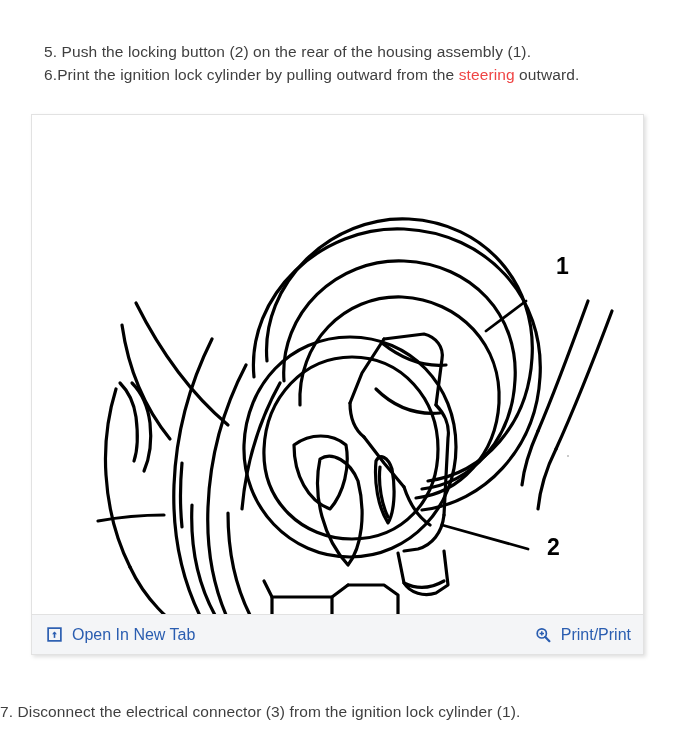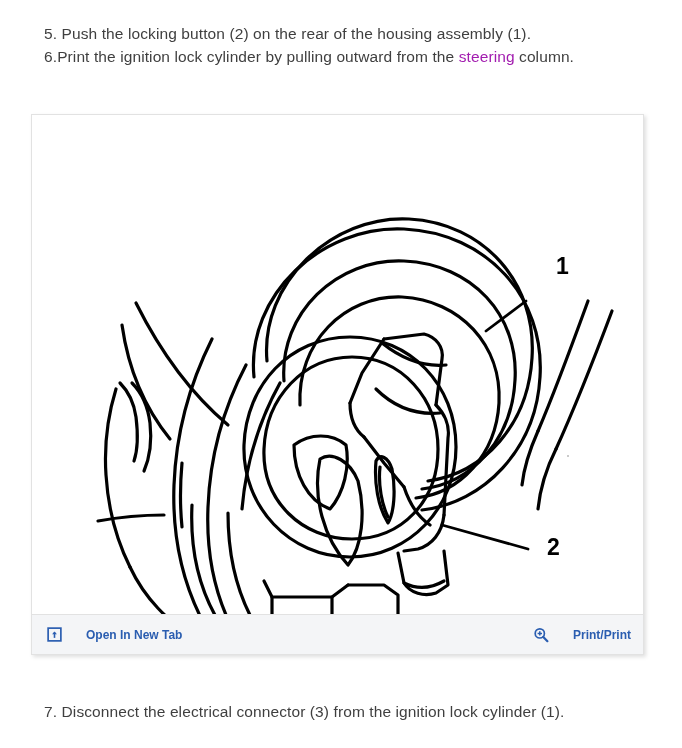--- a/index.html
+++ b/index.html
@@ -9,34 +9,34 @@
   }
   body {
     width: 682px;
     height: 748px;
     font-family: "Liberation Sans", sans-serif;
     color: #3a3a3a;
     position: relative;
     overflow: hidden;
   }
   .steps-top {
-    padding: 22px 20px 0 44px;
+    padding: 40px 20px 0 44px;
   }
   .step-line {
     font-size: 15.5px;
     line-height: 23px;
     color: #3f3f3f;
     white-space: nowrap;
     letter-spacing: 0.1px;
   }
   .step-line .num {
     color: #3f3f3f;
   }
   a.inline-link {
-    color: #a21caf;
+    color: #ef4444;
     text-decoration: none;
   }
   .figure-panel {
     position: absolute;
     left: 31px;
     top: 114px;
     width: 613px;
     height: 541px;
     background: #ffffff;
     border: 1px solid #e2e2e2;
@@ -65,61 +65,59 @@
     border-top: 1px solid #e2e2e2;
     display: flex;
     align-items: center;
     justify-content: space-between;
     padding: 0 12px 0 14px;
     box-sizing: border-box;
   }
   .footer-action {
     display: flex;
     align-items: center;
-    gap: 24px;
+    gap: 10px;
     color: #2a5db0;
-    font-size: 12px;
+    font-size: 16px;
     cursor: pointer;
     text-decoration: none;
     white-space: nowrap;
-    font-weight: bold;
   }
   .footer-action .label {
     color: #2a5db0;
   }
   .icon-box {
     display: inline-flex;
     align-items: center;
     justify-content: center;
     width: 16px;
     height: 16px;
   }
   .steps-bottom {
     position: absolute;
     left: 0;
     top: 700px;
-    padding-left: 44px;
   }
   .diagram-num {
     font-family: "Liberation Sans", sans-serif;
     font-weight: bold;
     font-size: 23px;
     fill: #000000;
   }
 </style>
 </head>
 <body>
 
 <div class="steps-top">
   <div class="step-line">
     <span class="num">5.</span>
     <span>Push the locking button (2) on the rear of the housing assembly (1).</span>
   </div>
   <div class="step-line">
-    <span class="num">6.</span><span>Print the ignition lock cylinder by pulling outward from the </span><a class="inline-link" href="#">steering</a><span> column.</span>
+    <span class="num">6.</span><span>Print the ignition lock cylinder by pulling outward from the </span><a class="inline-link" href="#">steering</a><span> outward.</span>
   </div>
 </div>
 
 <div class="figure-panel">
 
   <div class="figure-image">
     <svg width="611" height="500" viewBox="0 0 611 500" xmlns="http://www.w3.org/2000/svg">
       <g fill="none" stroke="#000000" stroke-width="3.2" stroke-linecap="round" stroke-linejoin="round">
 
         <path d="M235 246 C 228 168, 300 100, 377 104 C 452 108, 505 168, 500 243 C 496 310, 452 358, 396 366"></path>

